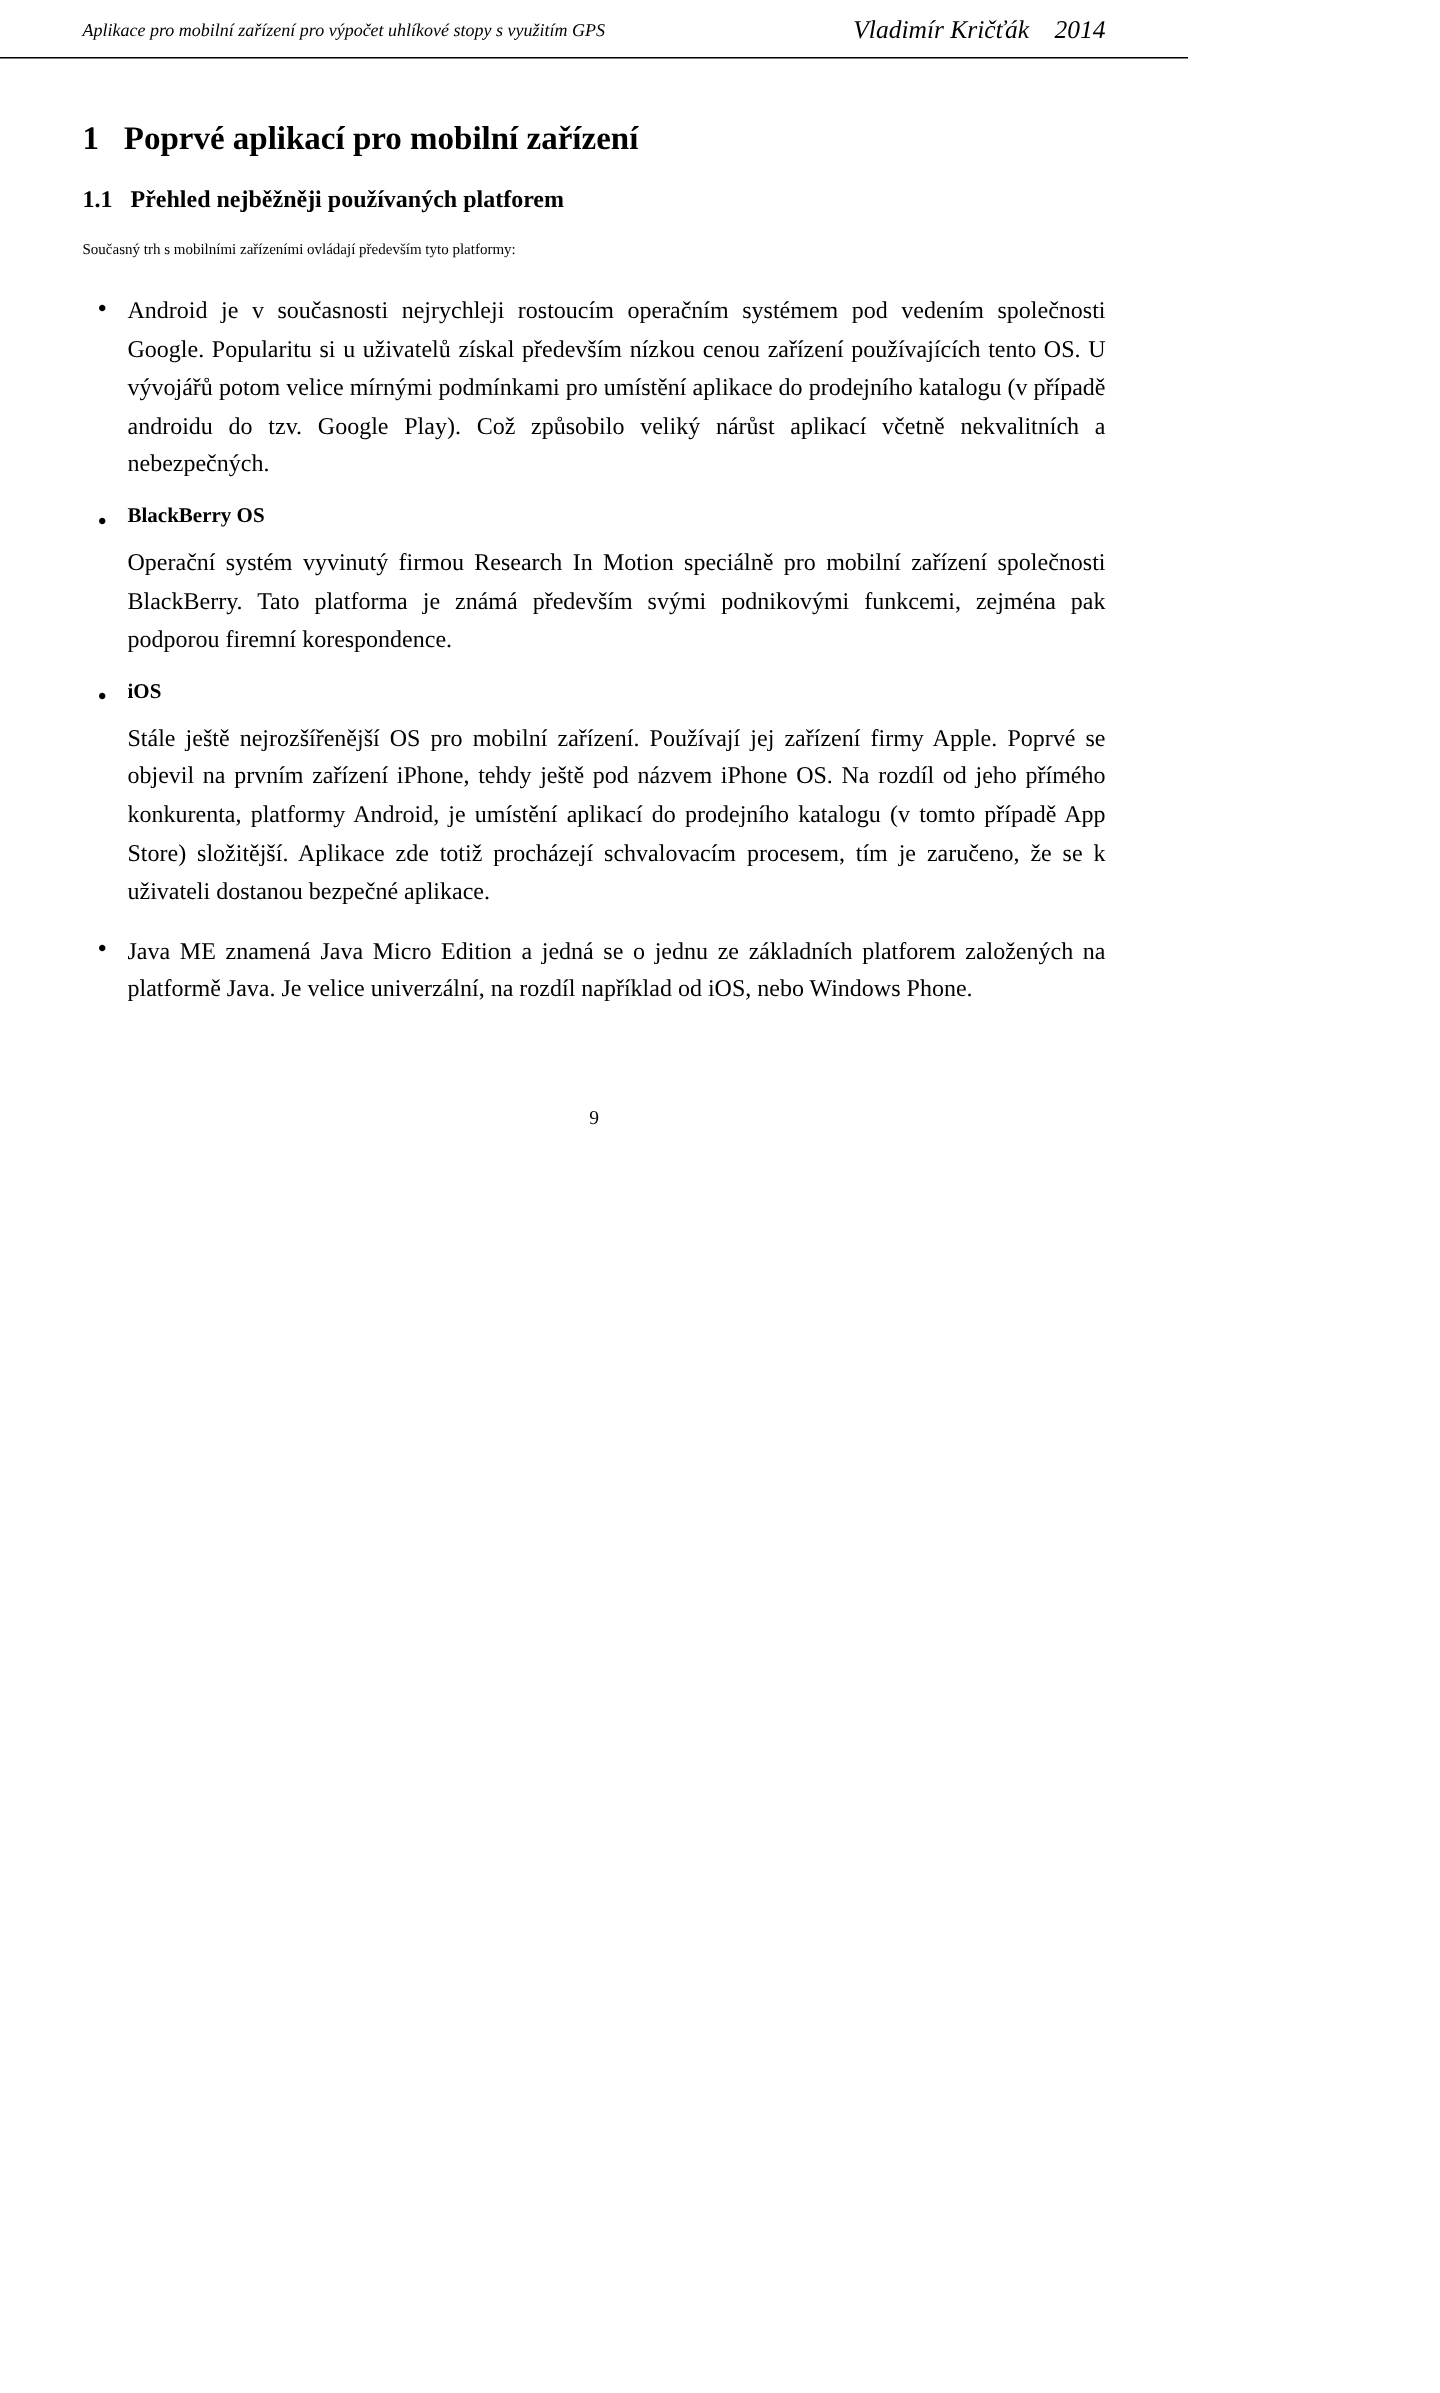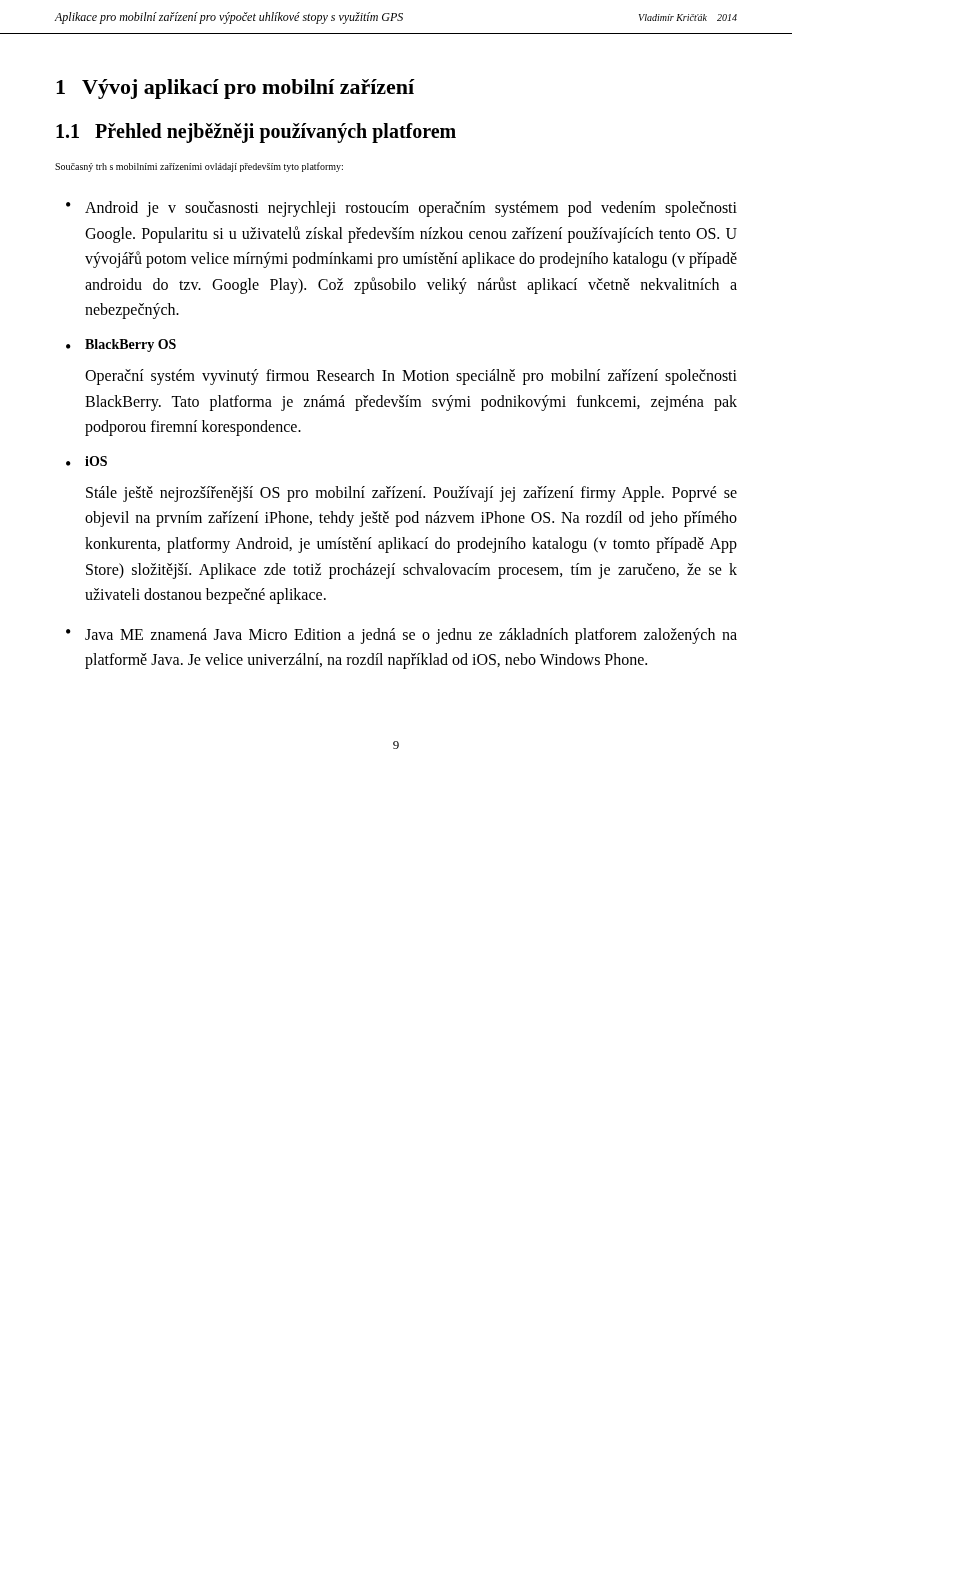--- a/index.html
+++ b/index.html
@@ -34,21 +34,21 @@
       font-size: 12px;
       font-style: italic;
     }
 
     .header-title {
       font-style: italic;
       font-size: 12px;
     }
 
     .header-right {
-      font-size: 10px;
+      font-size: 17px;
     }
 
     
     .main-content {
       padding: 30px 55px 40px 55px;
     }
 
     
     .chapter-heading {
       font-size: 22px;
@@ -60,21 +60,21 @@
     
     .intro-paragraph {
       text-align: justify;
       line-height: 1.6;
       margin-bottom: 16px;
       font-size: 14px;
     }
 
     
     .section-heading {
-      font-size: 20px;
+      font-size: 16px;
       font-weight: bold;
       margin-top: 9px;
       margin-bottom: 16px;
     }
 
     .section-intro {
       text-align: justify;
       line-height: 1.6;
       margin-bottom: 20px;
       font-size: 10px;
@@ -126,21 +126,21 @@
     <span class="header-right">
       <span>Vladimír Kričťák</span>&nbsp;&nbsp;&nbsp;&nbsp;<span>2014</span>
     </span>
   </div>
 
   <div class="main-content">
 
     <div class="chapter-heading">
       <span>1</span>
       &nbsp;
-      <span>Vývoj aplikací pro mobilní zařízení</span>
+      <span>Poprvé aplikací pro mobilní zařízení</span>
     </div>
 
 
     <div class="section-heading">
       <span>1.1</span>
       &nbsp;
       <span>Přehled nejběžněji používaných platforem</span>
     </div>
 
     <p class="section-intro">Současný trh s mobilními zařízeními ovládají především tyto platformy:</p>

